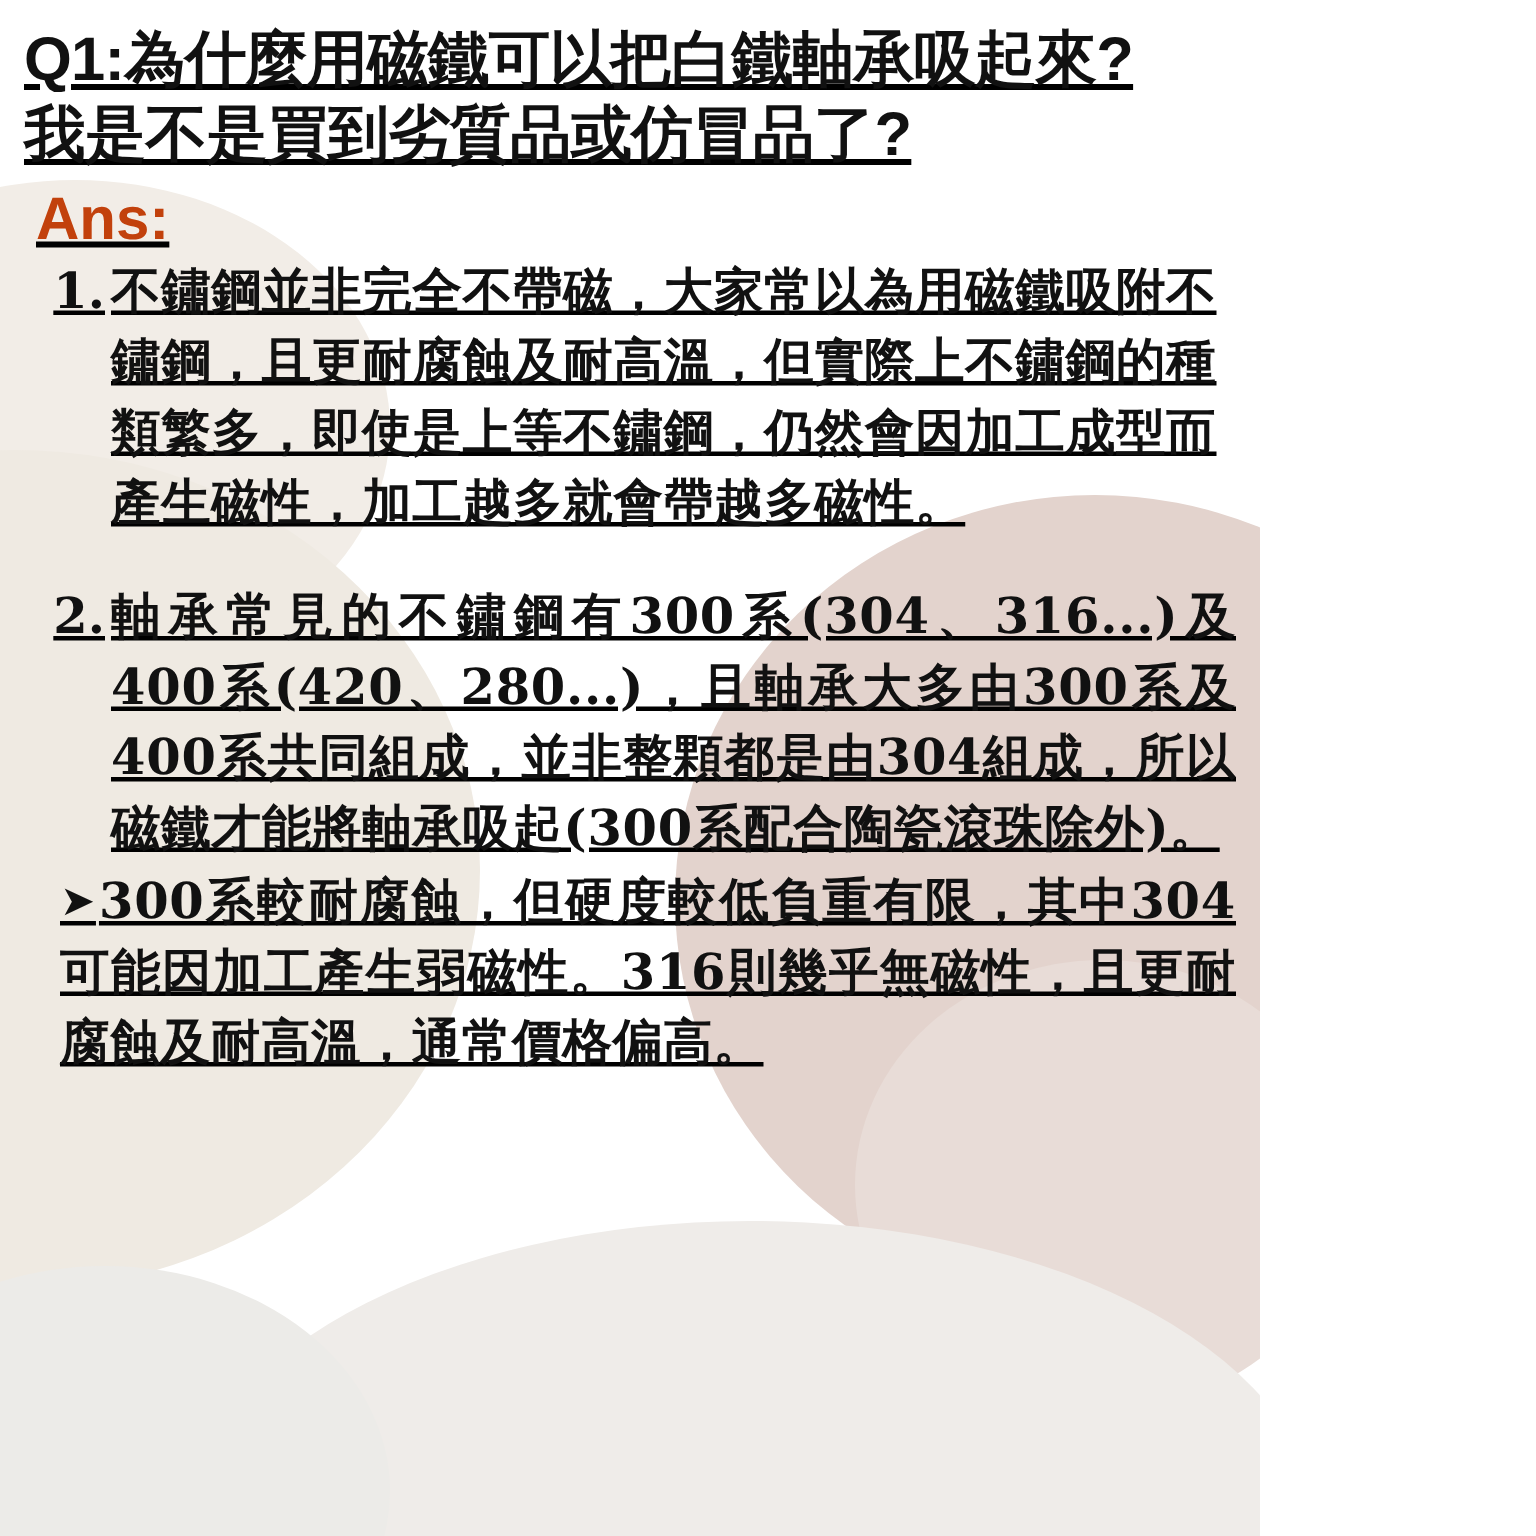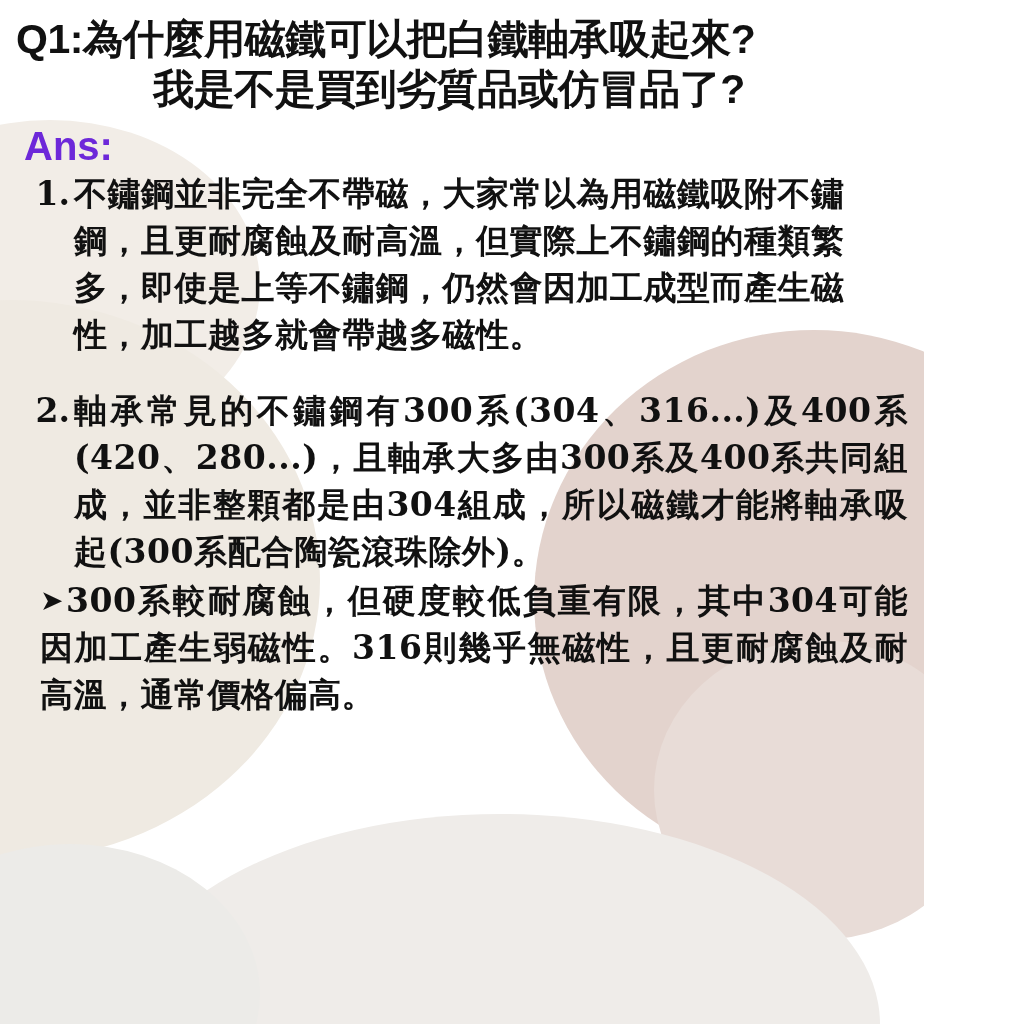--- a/index.html
+++ b/index.html
@@ -8,24 +8,25 @@
   }
   body {
     width: 1024px;
     height: 1024px;
     background: #ffffff;
     font-family: "Liberation Sans", sans-serif;
     overflow: hidden;
   }
   .page {
     position: relative;
-    width: 924px;
+    width: 840px;
     height: 1024px;
     background: #ffffff;
     overflow: hidden;
+    text-decoration: underline;
   }
   
   .blob {
     position: absolute;
     border-radius: 50%;
     z-index: 0;
   }
   .blob-beige-left {
     width: 620px;
     height: 560px;
@@ -82,28 +83,27 @@
     font-size: 41px;
     line-height: 1.22;
     color: #111111;
     letter-spacing: -0.5px;
   }
   .q-line1 {
     text-align: left;
     white-space: nowrap;
   }
   .q-line2 {
-    text-align: center;
     padding-right: 26px;
     white-space: nowrap;
   }
   .ans-label {
     font-weight: bold;
     font-size: 40px;
-    color: #6d28d9;
+    color: #c2410c;
     margin: 10px 0 2px 8px;
   }
   .answer-list {
     margin: 0;
     padding: 0;
     list-style: none;
     font-family: "DejaVu Serif", "Liberation Serif", serif;
   }
   .answer-item {
     display: flex;

